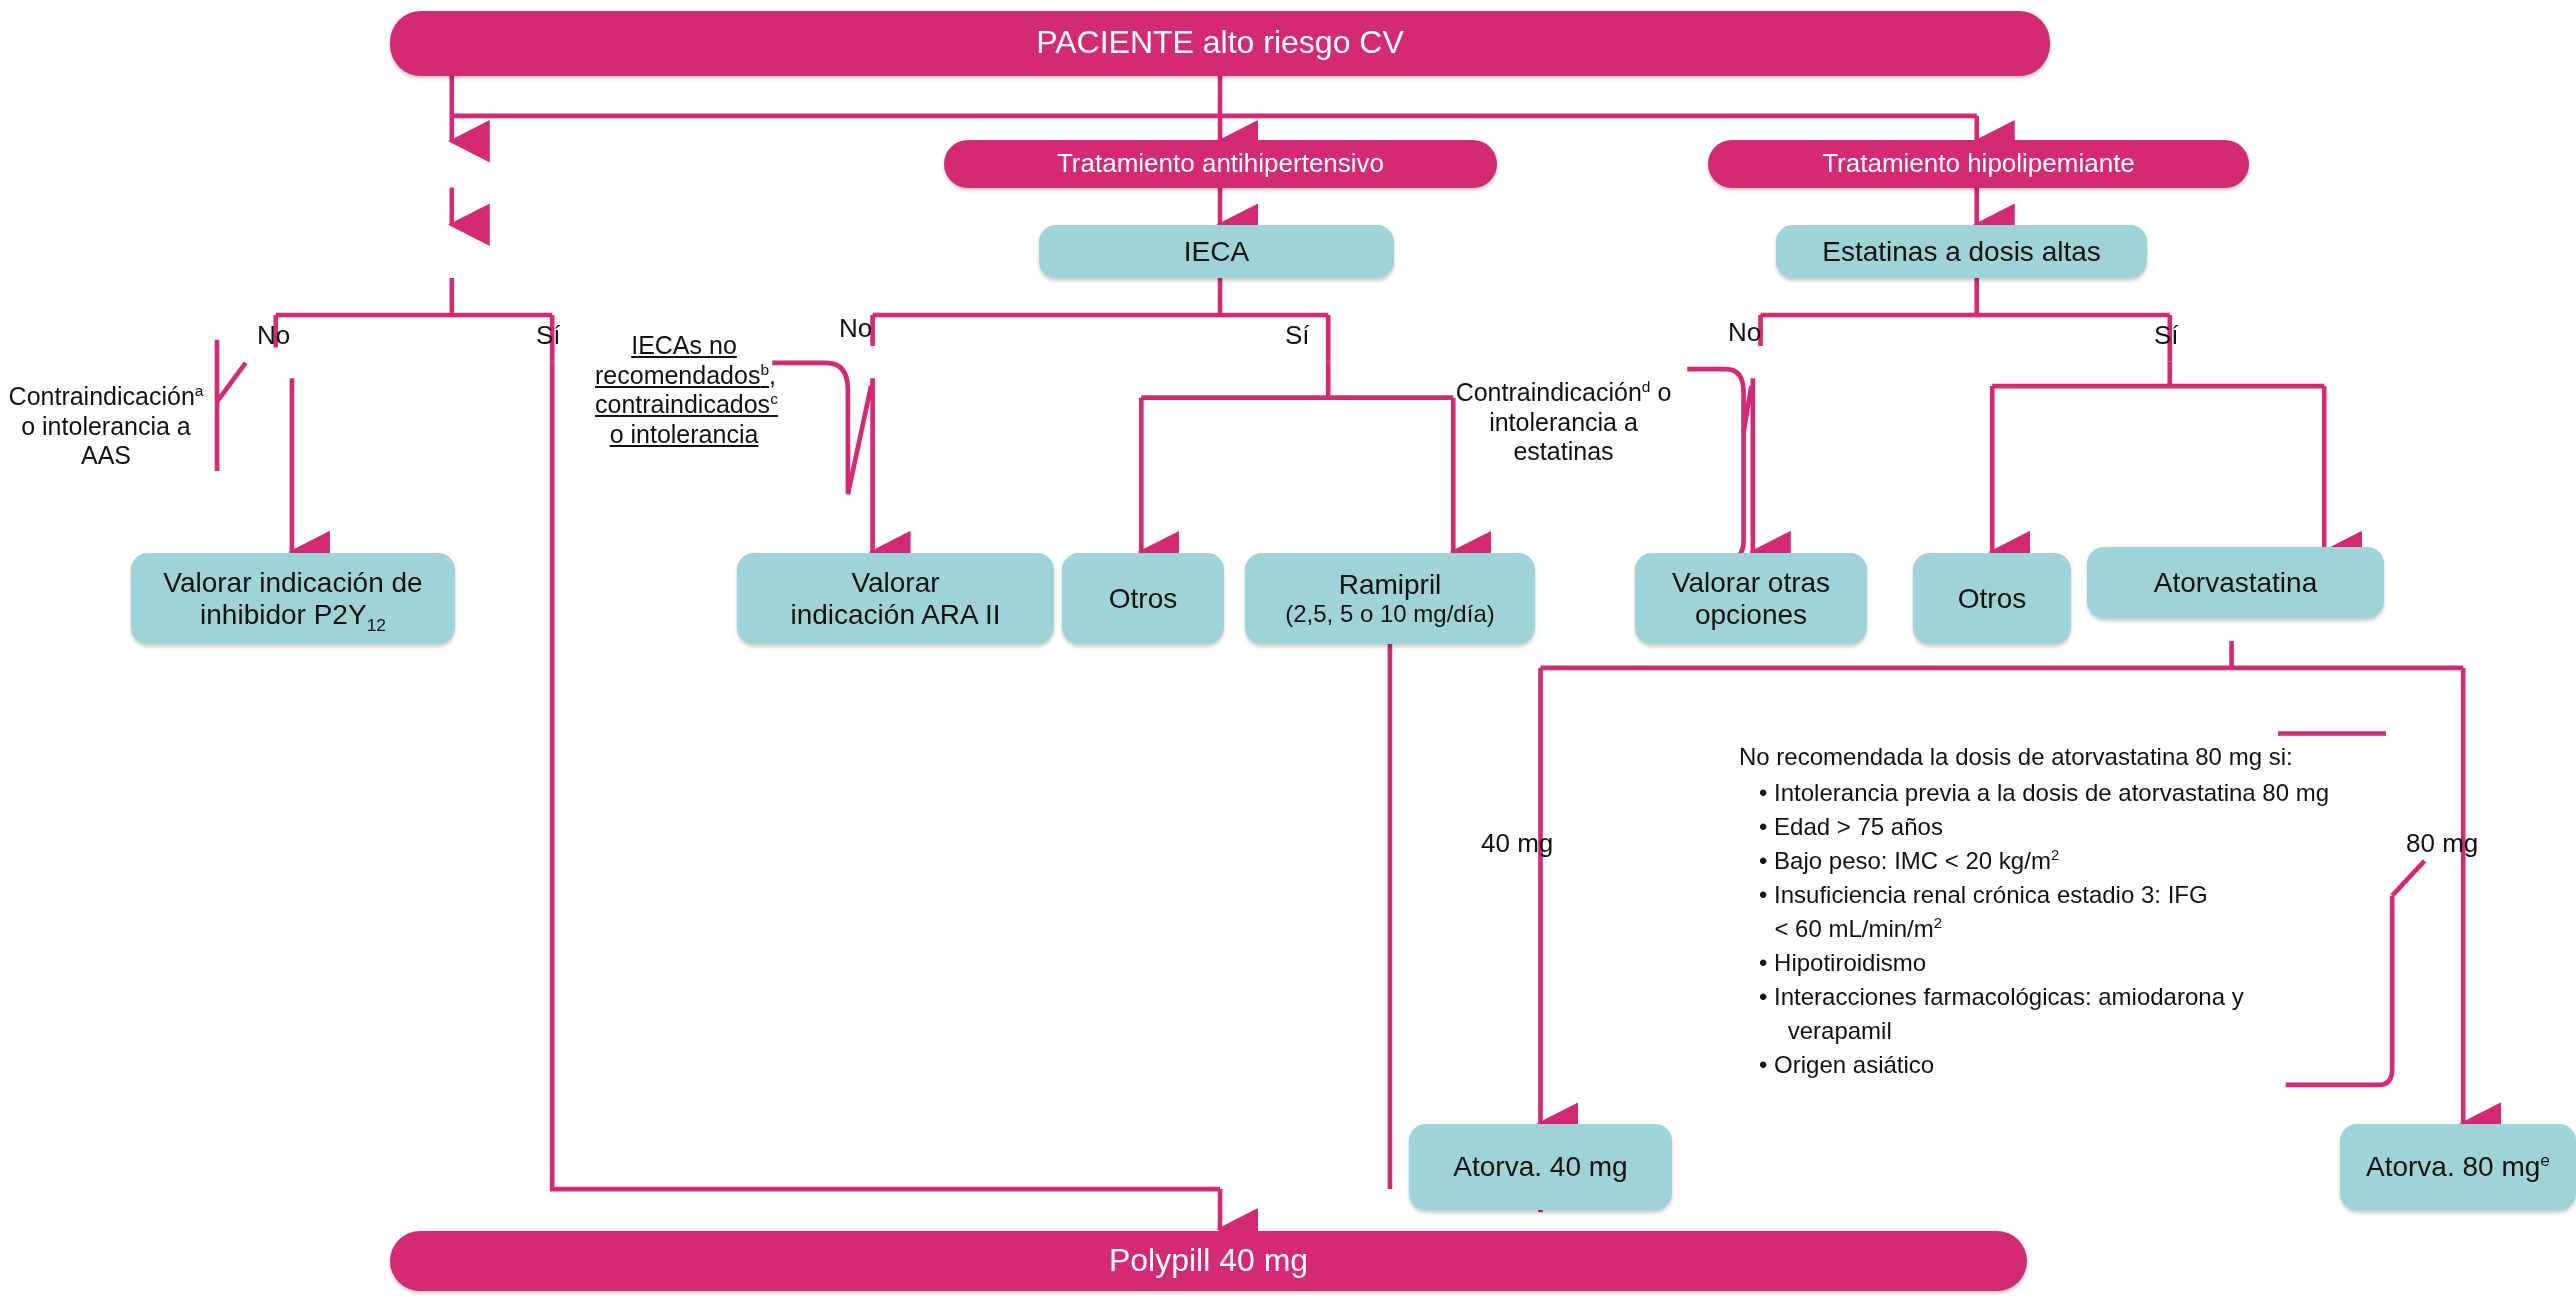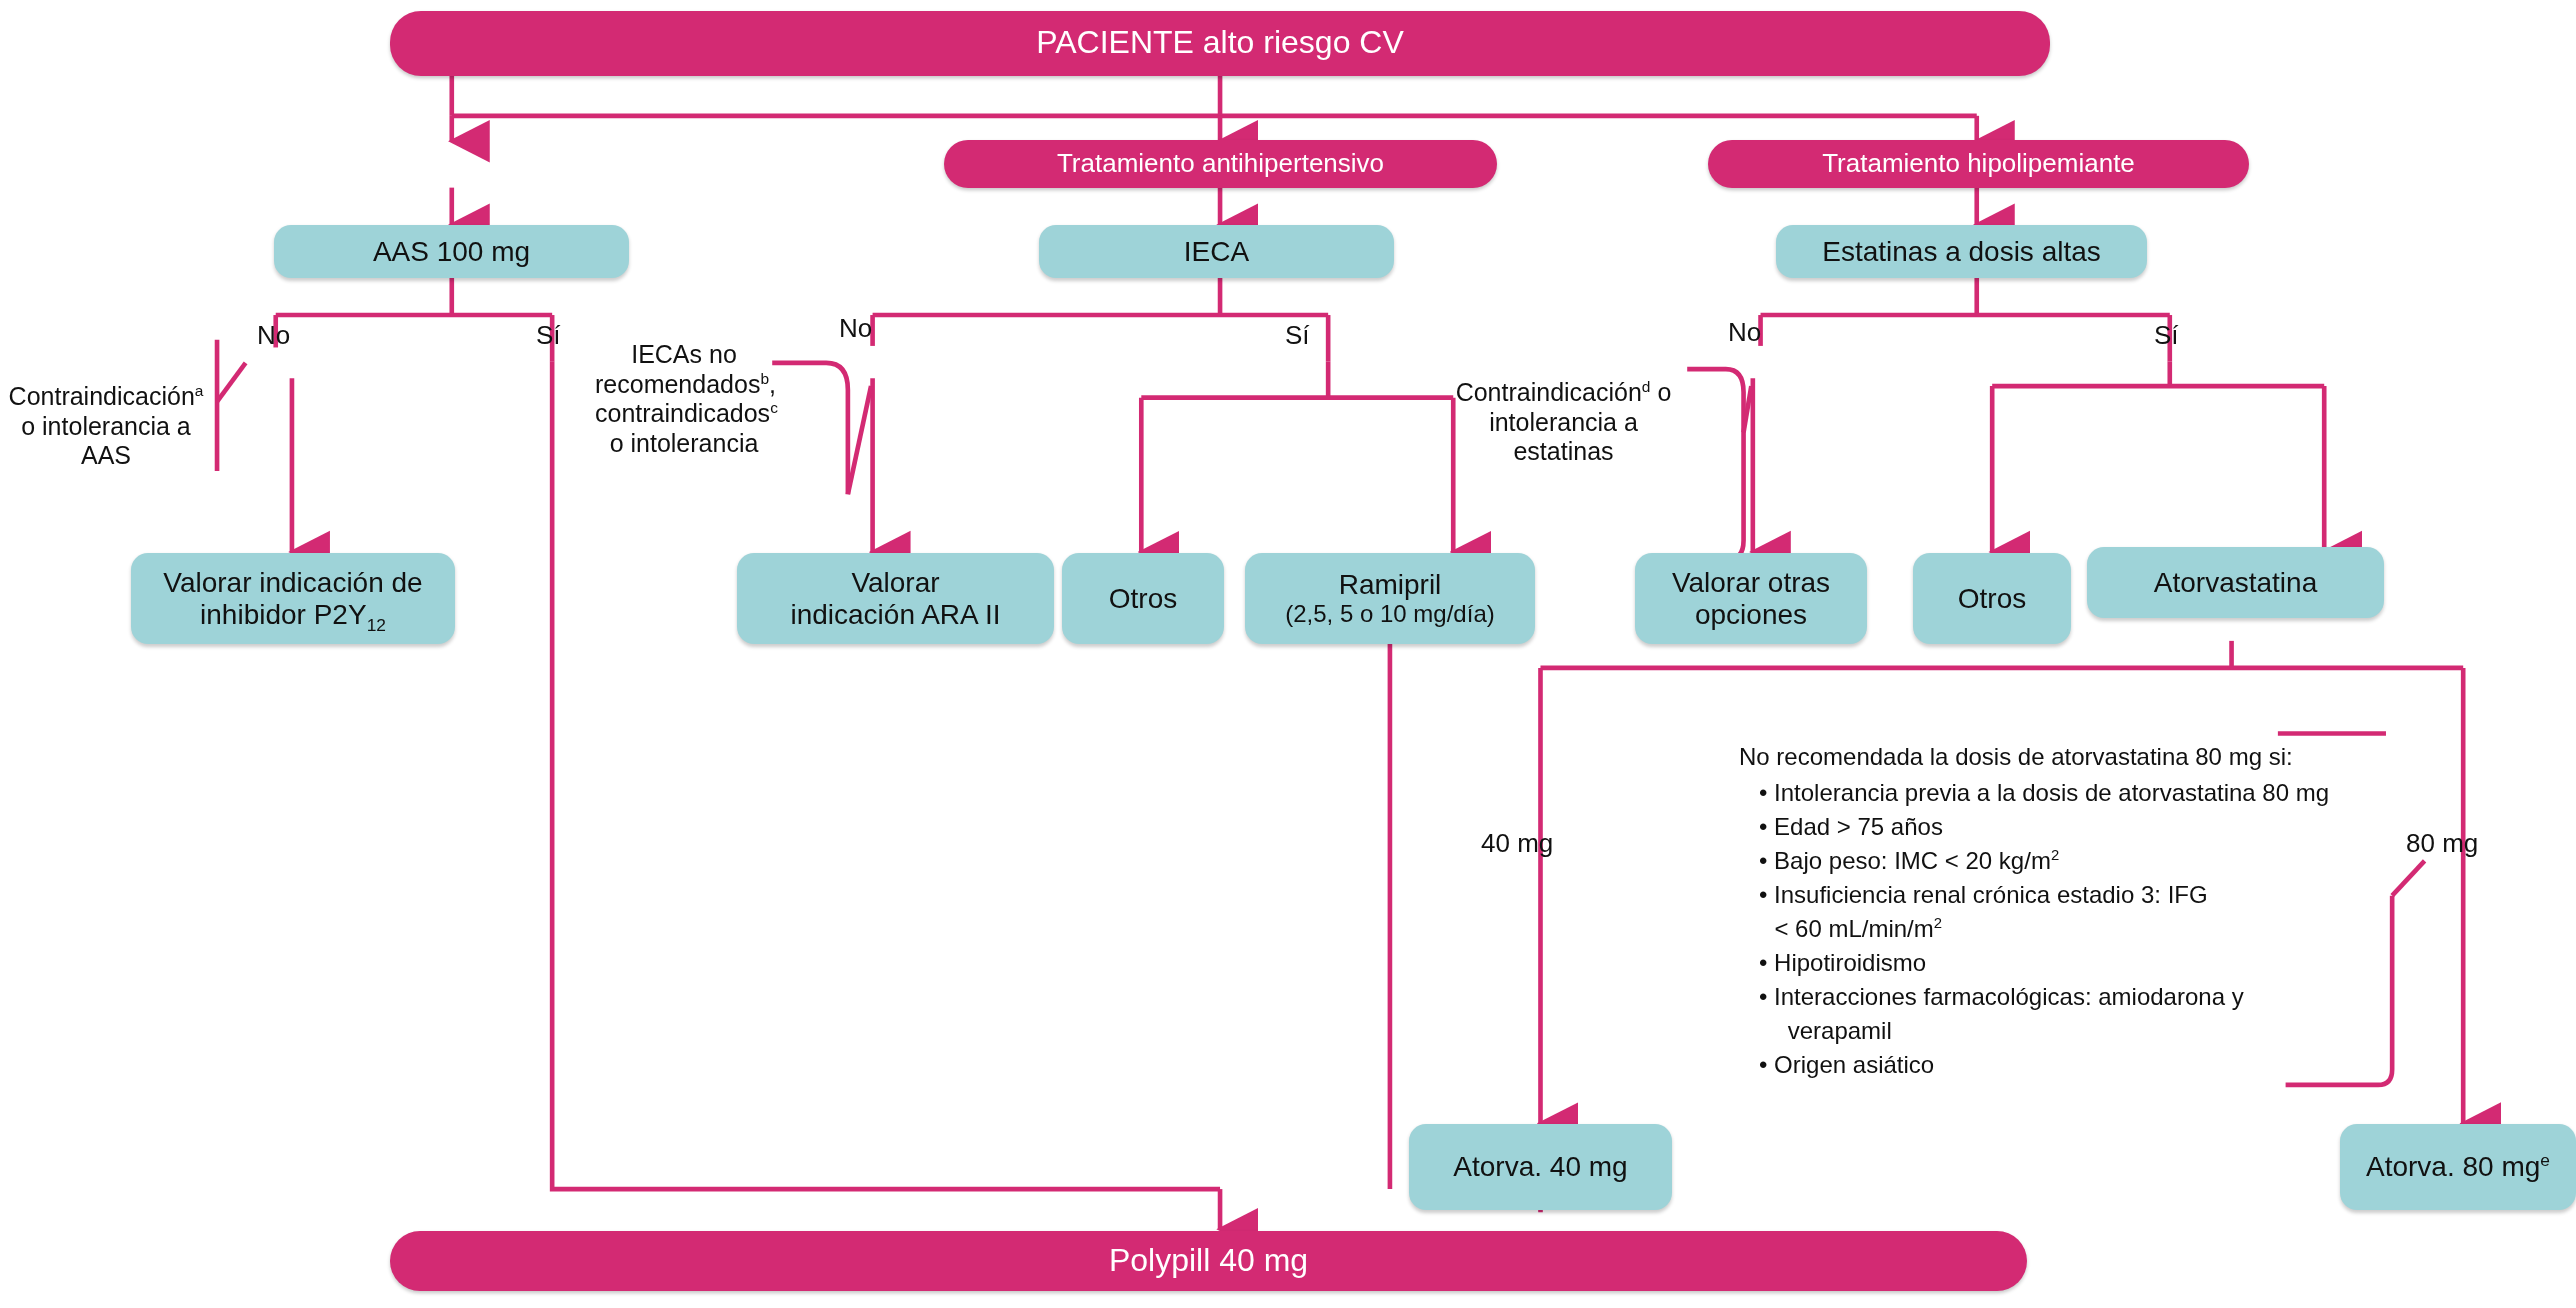--- a/index.html
+++ b/index.html
@@ -113,36 +113,35 @@
 
       <path d="M1580,1540 L1580,1592" marker-end="url(#ah)"></path>
     </g>
   </svg>
 
   <div class="node pink bar" style="left:390px;top:10.8px;width:1660px;height:65px;">PACIENTE alto riesgo CV</div>
 
   <div class="node pill" style="left:944px;top:140px;width:553px;height:48px;">Tratamiento antihipertensivo</div>
   <div class="node pill" style="left:1708px;top:140px;width:541px;height:48px;">Tratamiento hipolipemiante</div>
 
-  <div class="node teal" style="left:274px;top:225px;width:355px;height:53px;">AAS 100 mg</div>
   <div class="node teal" style="left:1039px;top:225px;width:355px;height:53px;">IECA</div>
   <div class="node teal" style="left:1776px;top:225px;width:371px;height:53px;">Estatinas a dosis altas</div>
 
   <div class="yn" style="left:257px;top:320px;">No</div>
   <div class="yn" style="left:536px;top:320px;">Sí</div>
 
   <div class="yn" style="left:839px;top:313px;">No</div>
   <div class="yn" style="left:1285px;top:320px;">Sí</div>
 
   <div class="yn" style="left:1728px;top:317px;">No</div>
   <div class="yn" style="left:2154px;top:320px;">Sí</div>
 
   <div class="lbl c" style="left:0px;top:382px;width:212px;"><span>Contraindicación</span><sup>a</sup><span> o intolerancia a AAS</span></div>
 
-  <div class="lbl c" style="left:595px;top:340px;width:178px;"><span>IECAs no recomendados</span><sup>b</sup><span>, contraindicados</span><sup>c</sup><span> o intolerancia</span></div>
+  <div class="lbl c" style="left:595px;top:331px;width:178px;text-decoration:underline;"><span>IECAs no recomendados</span><sup>b</sup><span>, contraindicados</span><sup>c</sup><span> o intolerancia</span></div>
 
   <div class="lbl c" style="left:1436px;top:378px;width:255px;"><span>Contraindicación</span><sup>d</sup><span> o intolerancia a estatinas</span></div>
 
   <div class="node teal" style="left:131px;top:553px;width:324px;height:91px;flex-direction:column;">
     <span>Valorar indicación de</span>
     <span><span>inhibidor P2Y</span><sub>12</sub></span>
   </div>
 
   <div class="node teal" style="left:737px;top:553px;width:317px;height:91px;flex-direction:column;">
     <span>Valorar</span>

